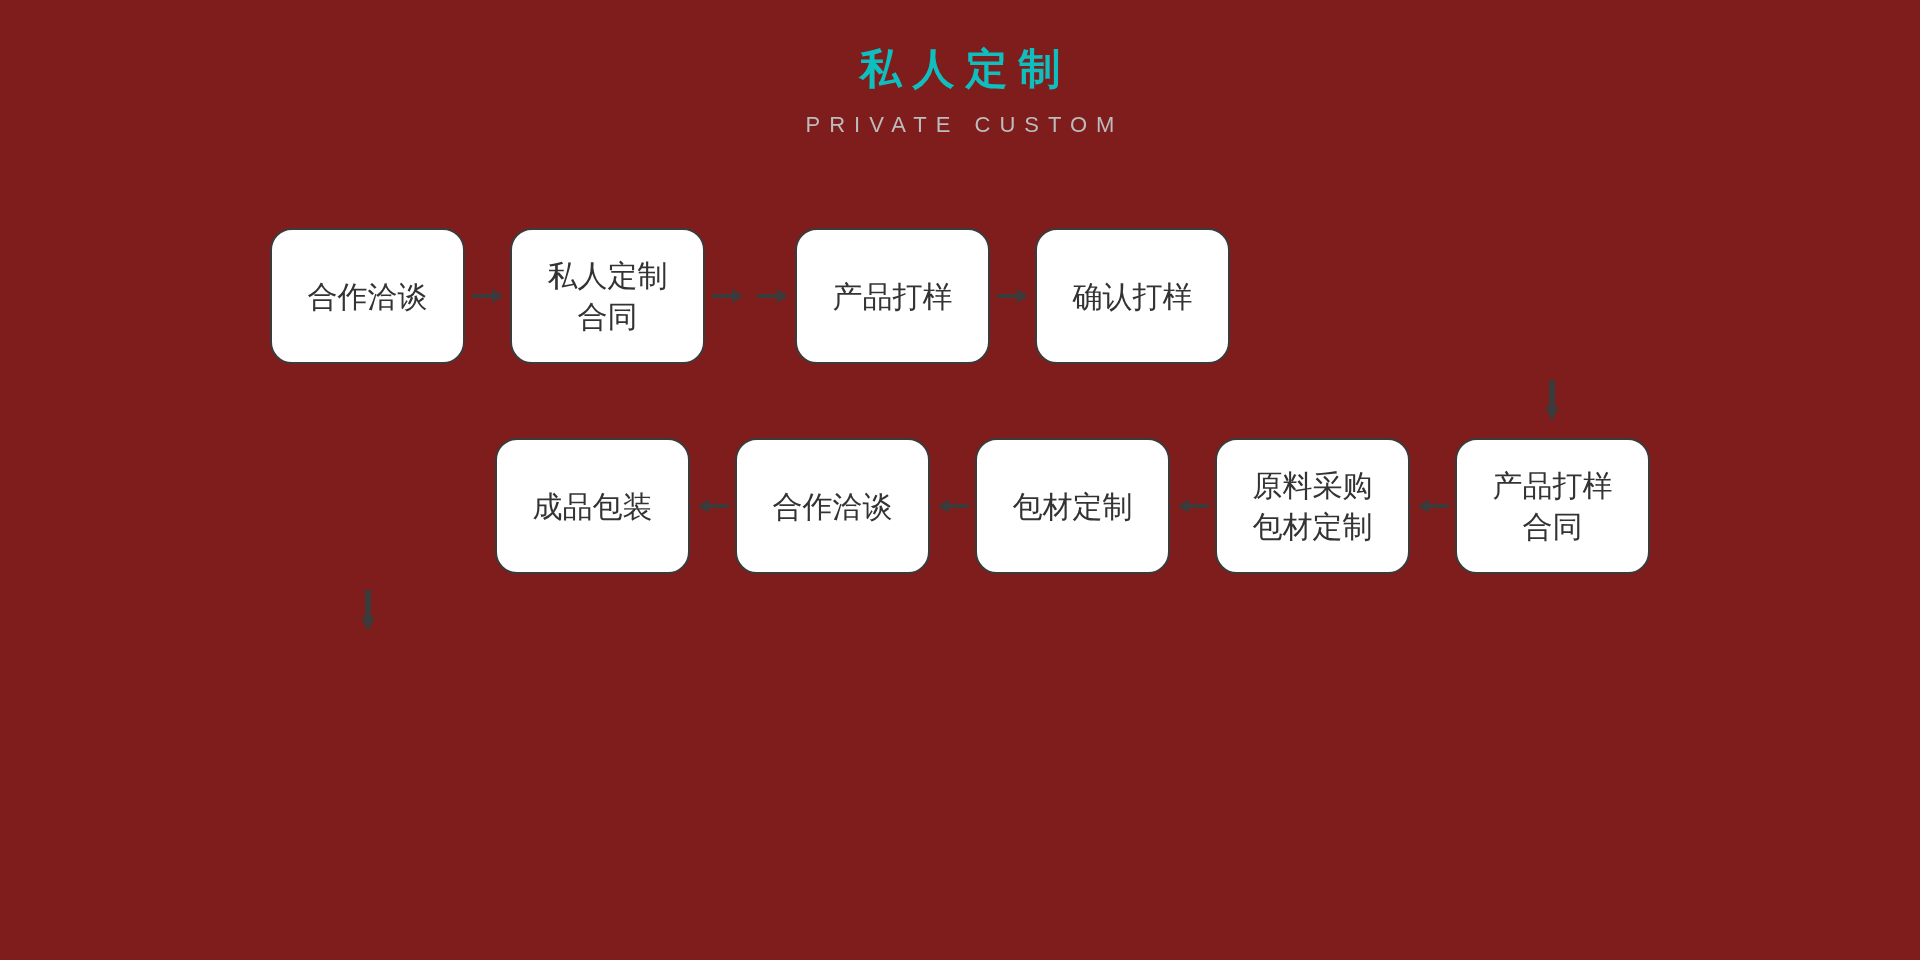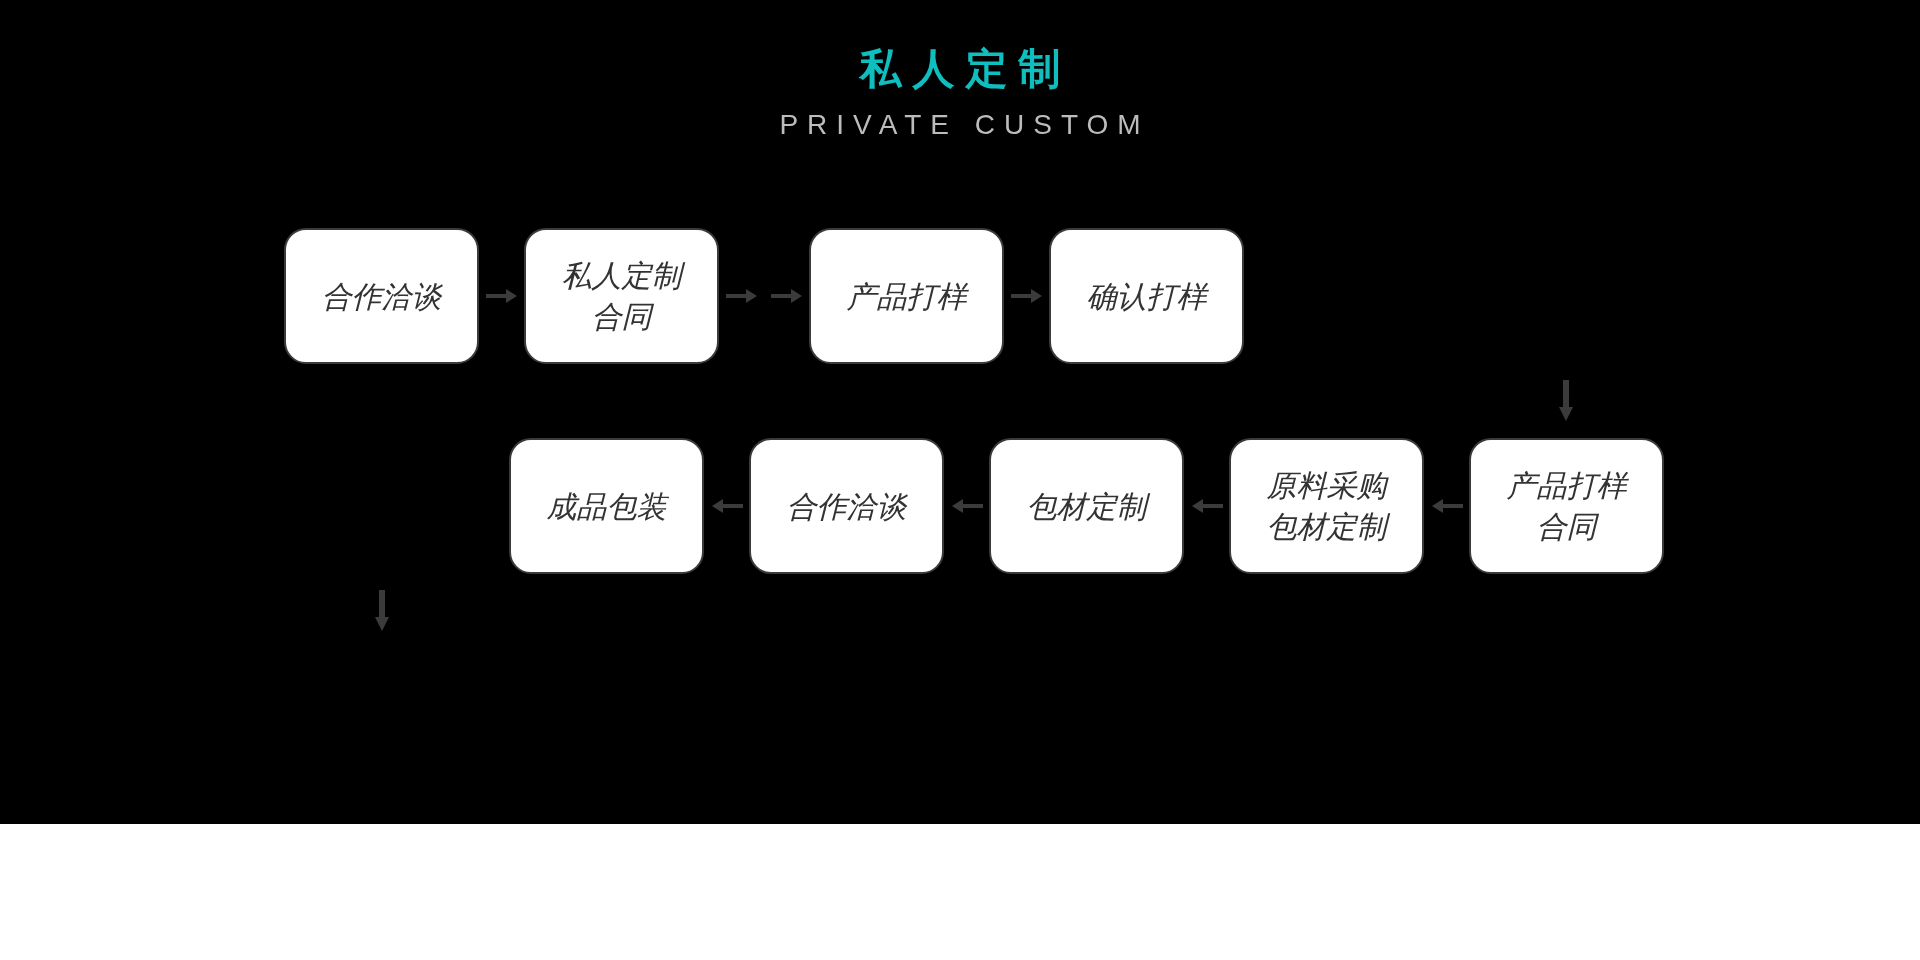--- a/index.html
+++ b/index.html
@@ -11,22 +11,22 @@
     width: 1920px;
     height: 960px;
     font-family: "Liberation Sans", "DejaVu Sans", sans-serif;
     overflow: hidden;
     position: relative;
   }
 
   #page-root {
     position: relative;
     width: 1920px;
-    height: 824px;
-    background: #000000;
+    height: 960px;
+    background: #7f1d1d;
   }
 
   
   .header {
     position: absolute;
     left: 0;
     top: 0;
     width: 1920px;
     text-align: center;
     padding-top: 42px;
@@ -34,37 +34,36 @@
   .title-cn {
     font-size: 42px;
     font-weight: 700;
     color: #0FBEBE;
     letter-spacing: 11px;
     line-height: 54px;
     text-indent: 11px;
     margin: 0;
   }
   .title-en {
-    font-size: 28px;
+    font-size: 22px;
     font-weight: 400;
     color: #bcbcbc;
     letter-spacing: 9px;
     line-height: 34px;
     text-indent: 9px;
     margin: 0;
     margin-top: 12px;
   }
 
   
   .flow {
     position: absolute;
-    left: 284px;
+    left: 270px;
     top: 228px;
     width: 1380px;
-    font-style: italic;
   }
 
   .flow-row {
     position: relative;
     height: 136px;
     display: flex;
     align-items: center;
   }
   .flow-row.row-rtl {
     flex-direction: row-reverse;

